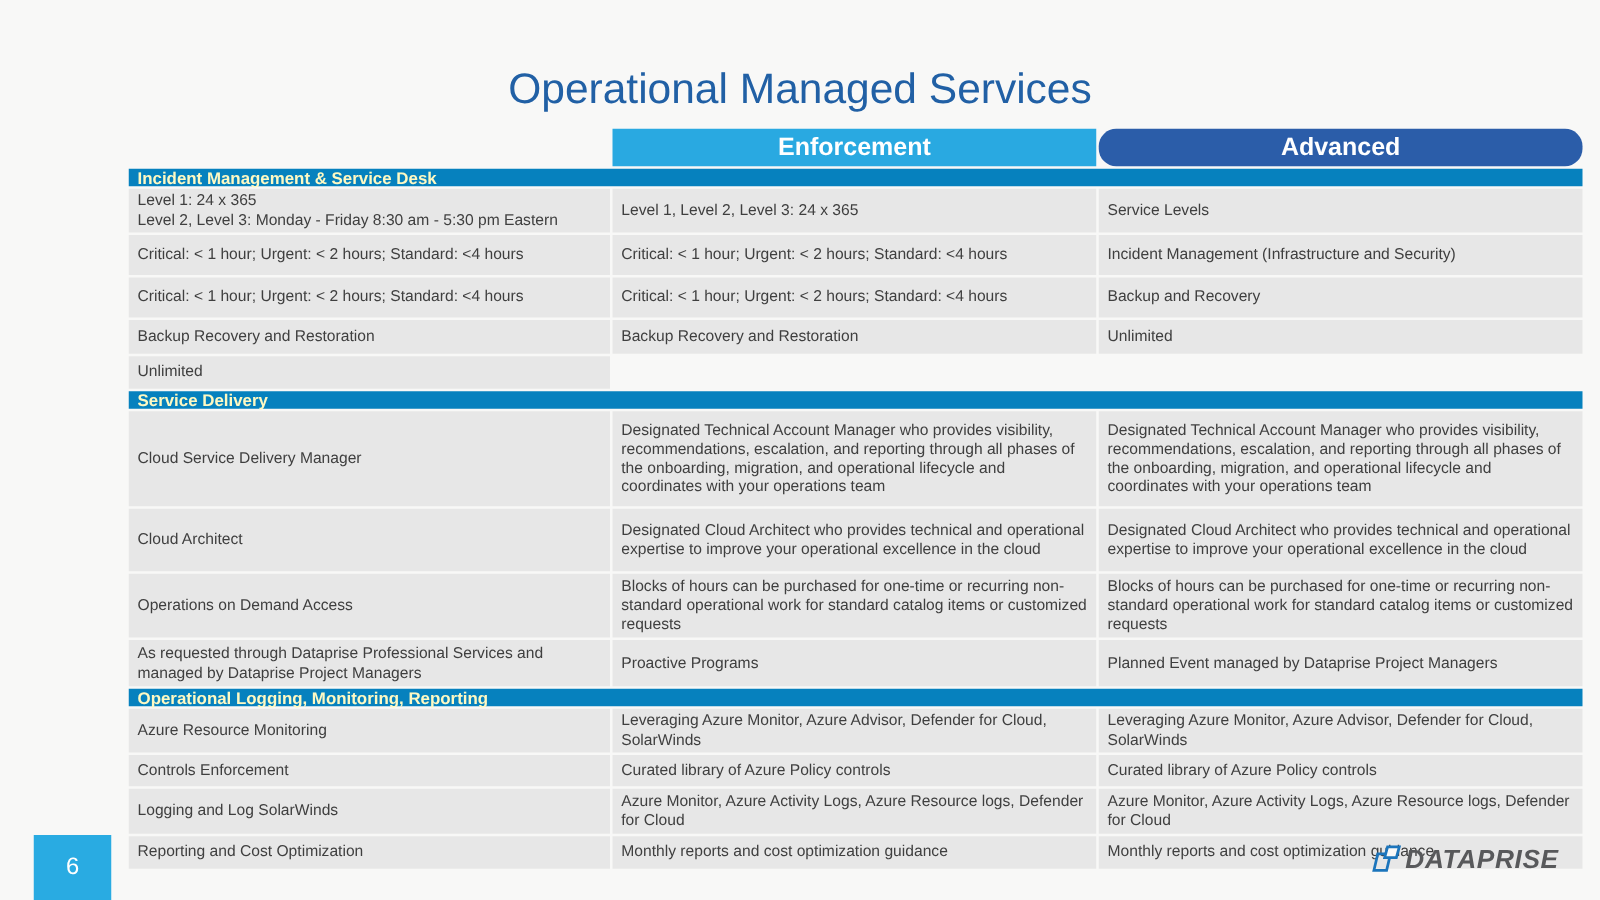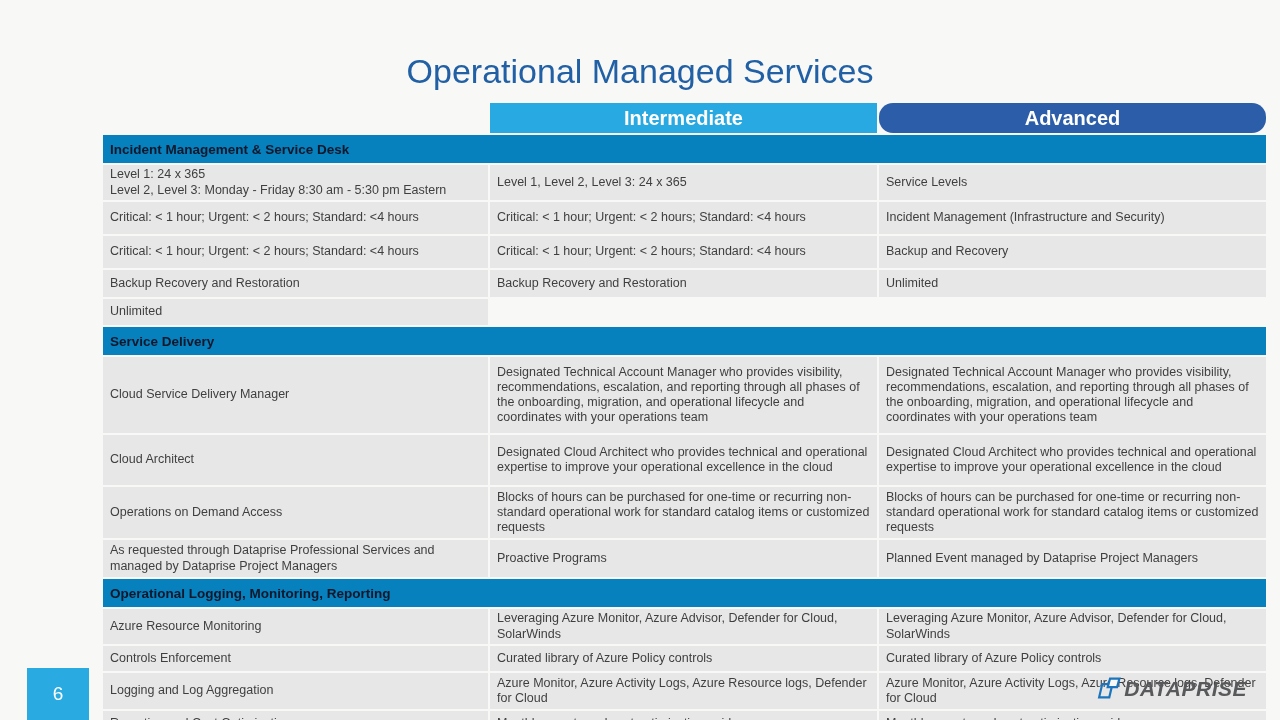--- a/index.html
+++ b/index.html
@@ -17,22 +17,22 @@
     display:grid;grid-template-columns:385px 387px 387px;gap:2px;
   }
   .spacer{background:transparent;}
   .colhead{
     height:30px;display:flex;align-items:center;justify-content:center;
     color:#fff;font-weight:bold;font-size:20px;
   }
   .colhead.int{background:#29A9E1;}
   .colhead.adv{background:#2B5DA9;border-radius:14px;}
   .section{
-    grid-column:1/-1;background:#0681BE;color:#0f172a;font-weight:bold;
-    font-size:13.5px;display:flex;align-items:center;padding:0 7px;height:28px;
+    grid-column:1/-1;background:#0681BE;color:#fef9c3;font-weight:bold;
+    font-size:13.5px;display:flex;align-items:center;padding:0 7px;height:14px;
   }
   .cell{
     background:#E7E7E7;color:#3F3F3F;font-size:12.5px;line-height:1.22;
     padding:2px 7px;display:flex;align-items:center;white-space:pre-line;
   }
   .mh21{min-height:21px}.mh22{min-height:22px}.mh23{min-height:23px}
   .mh24{min-height:24px}.mh28{min-height:28px}.mh31{min-height:31px}
   .mh32{min-height:32px}.mh33{min-height:33px}.mh46{min-height:46px}
   .mh47{min-height:47px}.mh76{min-height:72px}
   .pagebox{
@@ -50,21 +50,21 @@
   }
 </style>
 </head>
 <body>
 
 <div class="slide-title">Operational Managed Services</div>
 
 <div class="grid">
 
   <div class="spacer"></div>
-  <div class="colhead int">Intermediate</div>
+  <div class="colhead int">Enforcement</div>
   <div class="colhead adv">Advanced</div>
 
   <div class="section">Incident Management &amp; Service Desk</div>
 
   <div class="cell mh31">Level 1: 24 x 365
 Level 2, Level 3: Monday - Friday 8:30 am - 5:30 pm Eastern</div>
   <div class="cell mh31">Level 1, Level 2, Level 3: 24 x 365</div>
 
   <div class="cell mh24">Service Levels</div>
   <div class="cell mh24">Critical: &lt; 1 hour; Urgent: &lt; 2 hours; Standard: &lt;4 hours</div>
@@ -102,21 +102,21 @@
   <div class="section">Operational Logging, Monitoring, Reporting</div>
 
   <div class="cell mh31">Azure Resource Monitoring</div>
   <div class="cell mh31">Leveraging Azure Monitor, Azure Advisor, Defender for Cloud, SolarWinds</div>
   <div class="cell mh31">Leveraging Azure Monitor, Azure Advisor, Defender for Cloud, SolarWinds</div>
 
   <div class="cell mh21">Controls Enforcement</div>
   <div class="cell mh21">Curated library of Azure Policy controls</div>
   <div class="cell mh21">Curated library of Azure Policy controls</div>
 
-  <div class="cell mh32">Logging and Log Aggregation</div>
+  <div class="cell mh32">Logging and Log SolarWinds</div>
   <div class="cell mh32">Azure Monitor, Azure Activity Logs, Azure Resource logs, Defender for Cloud</div>
   <div class="cell mh32">Azure Monitor, Azure Activity Logs, Azure Resource logs, Defender for Cloud</div>
 
   <div class="cell mh22">Reporting and Cost Optimization</div>
   <div class="cell mh22">Monthly reports and cost optimization guidance</div>
   <div class="cell mh22">Monthly reports and cost optimization guidance</div>
 </div>
 
 <div class="pagebox">
   <span>6</span>

